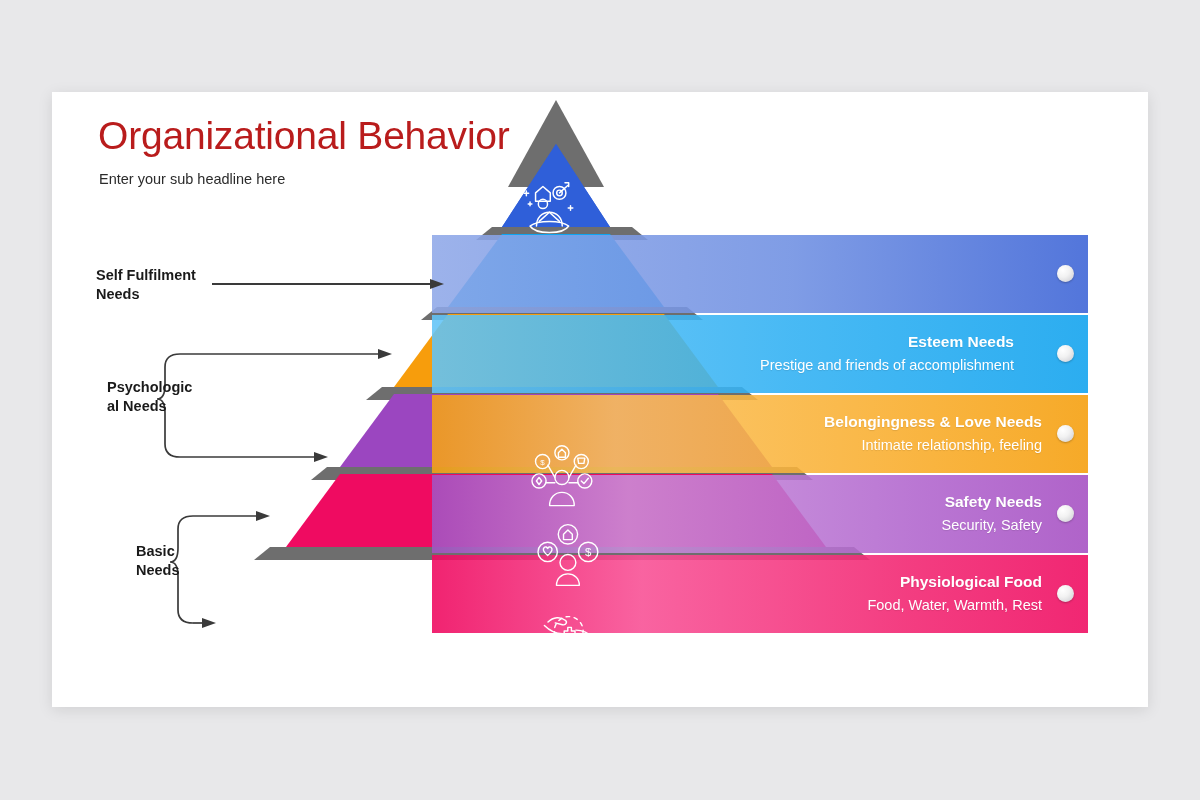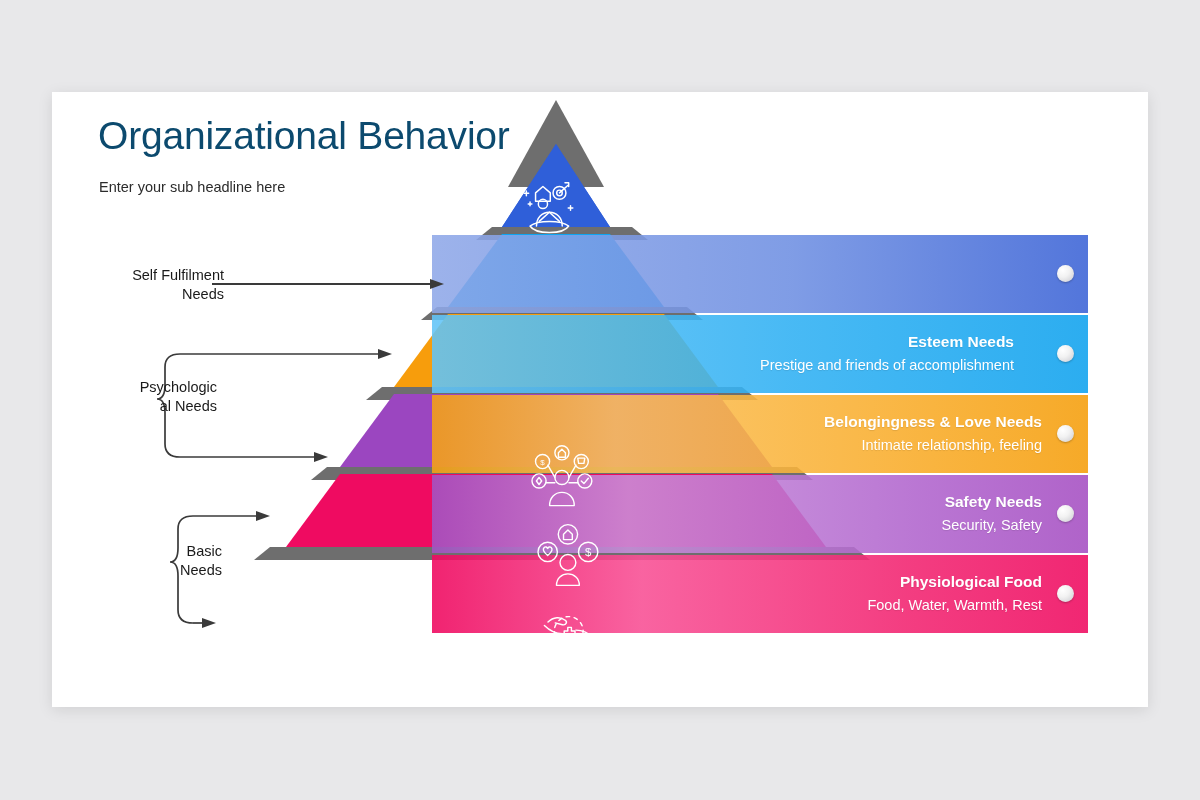--- a/index.html
+++ b/index.html
@@ -11,39 +11,39 @@
   }
   #slide{
     position:absolute;
     left:52px;top:92px;
     width:1096px;height:615px;
     background:#ffffff;
     box-shadow:0 3px 14px rgba(0,0,0,0.10);
   }
   #title{
     position:absolute;left:46px;top:22px;
-    font-size:39px;font-weight:400;color:#0c4a6e;
+    font-size:39px;font-weight:400;color:#b91c1c;
     letter-spacing:-0.2px;white-space:nowrap;
   }
   #subtitle{
     position:absolute;left:47px;top:79px;
-    font-size:14.5px;color:#2b2b2b;white-space:nowrap;margin-top:8px;
+    font-size:14.5px;color:#2b2b2b;white-space:nowrap;
   }
 
   
   #diagram{
     position:absolute;left:0;top:0;width:1096px;height:615px;
   }
   #diagram svg{position:absolute;left:0;top:0;}
 
   
   .brlabel{
     position:absolute;
-    font-size:14.5px;font-weight:400;color:#1a1a1a;
-    text-align:right;line-height:1.32;
+    font-size:14.5px;font-weight:700;color:#1a1a1a;
+    text-align:left;line-height:1.32;
     white-space:pre-line;
   }
   #lab-self{left:44px;top:174px;width:128px;}
   #lab-psy{left:55px;top:286px;width:110px;}
   #lab-basic{left:84px;top:450px;width:86px;}
 
   
   .band-txt{
     position:absolute;
     text-align:right;

